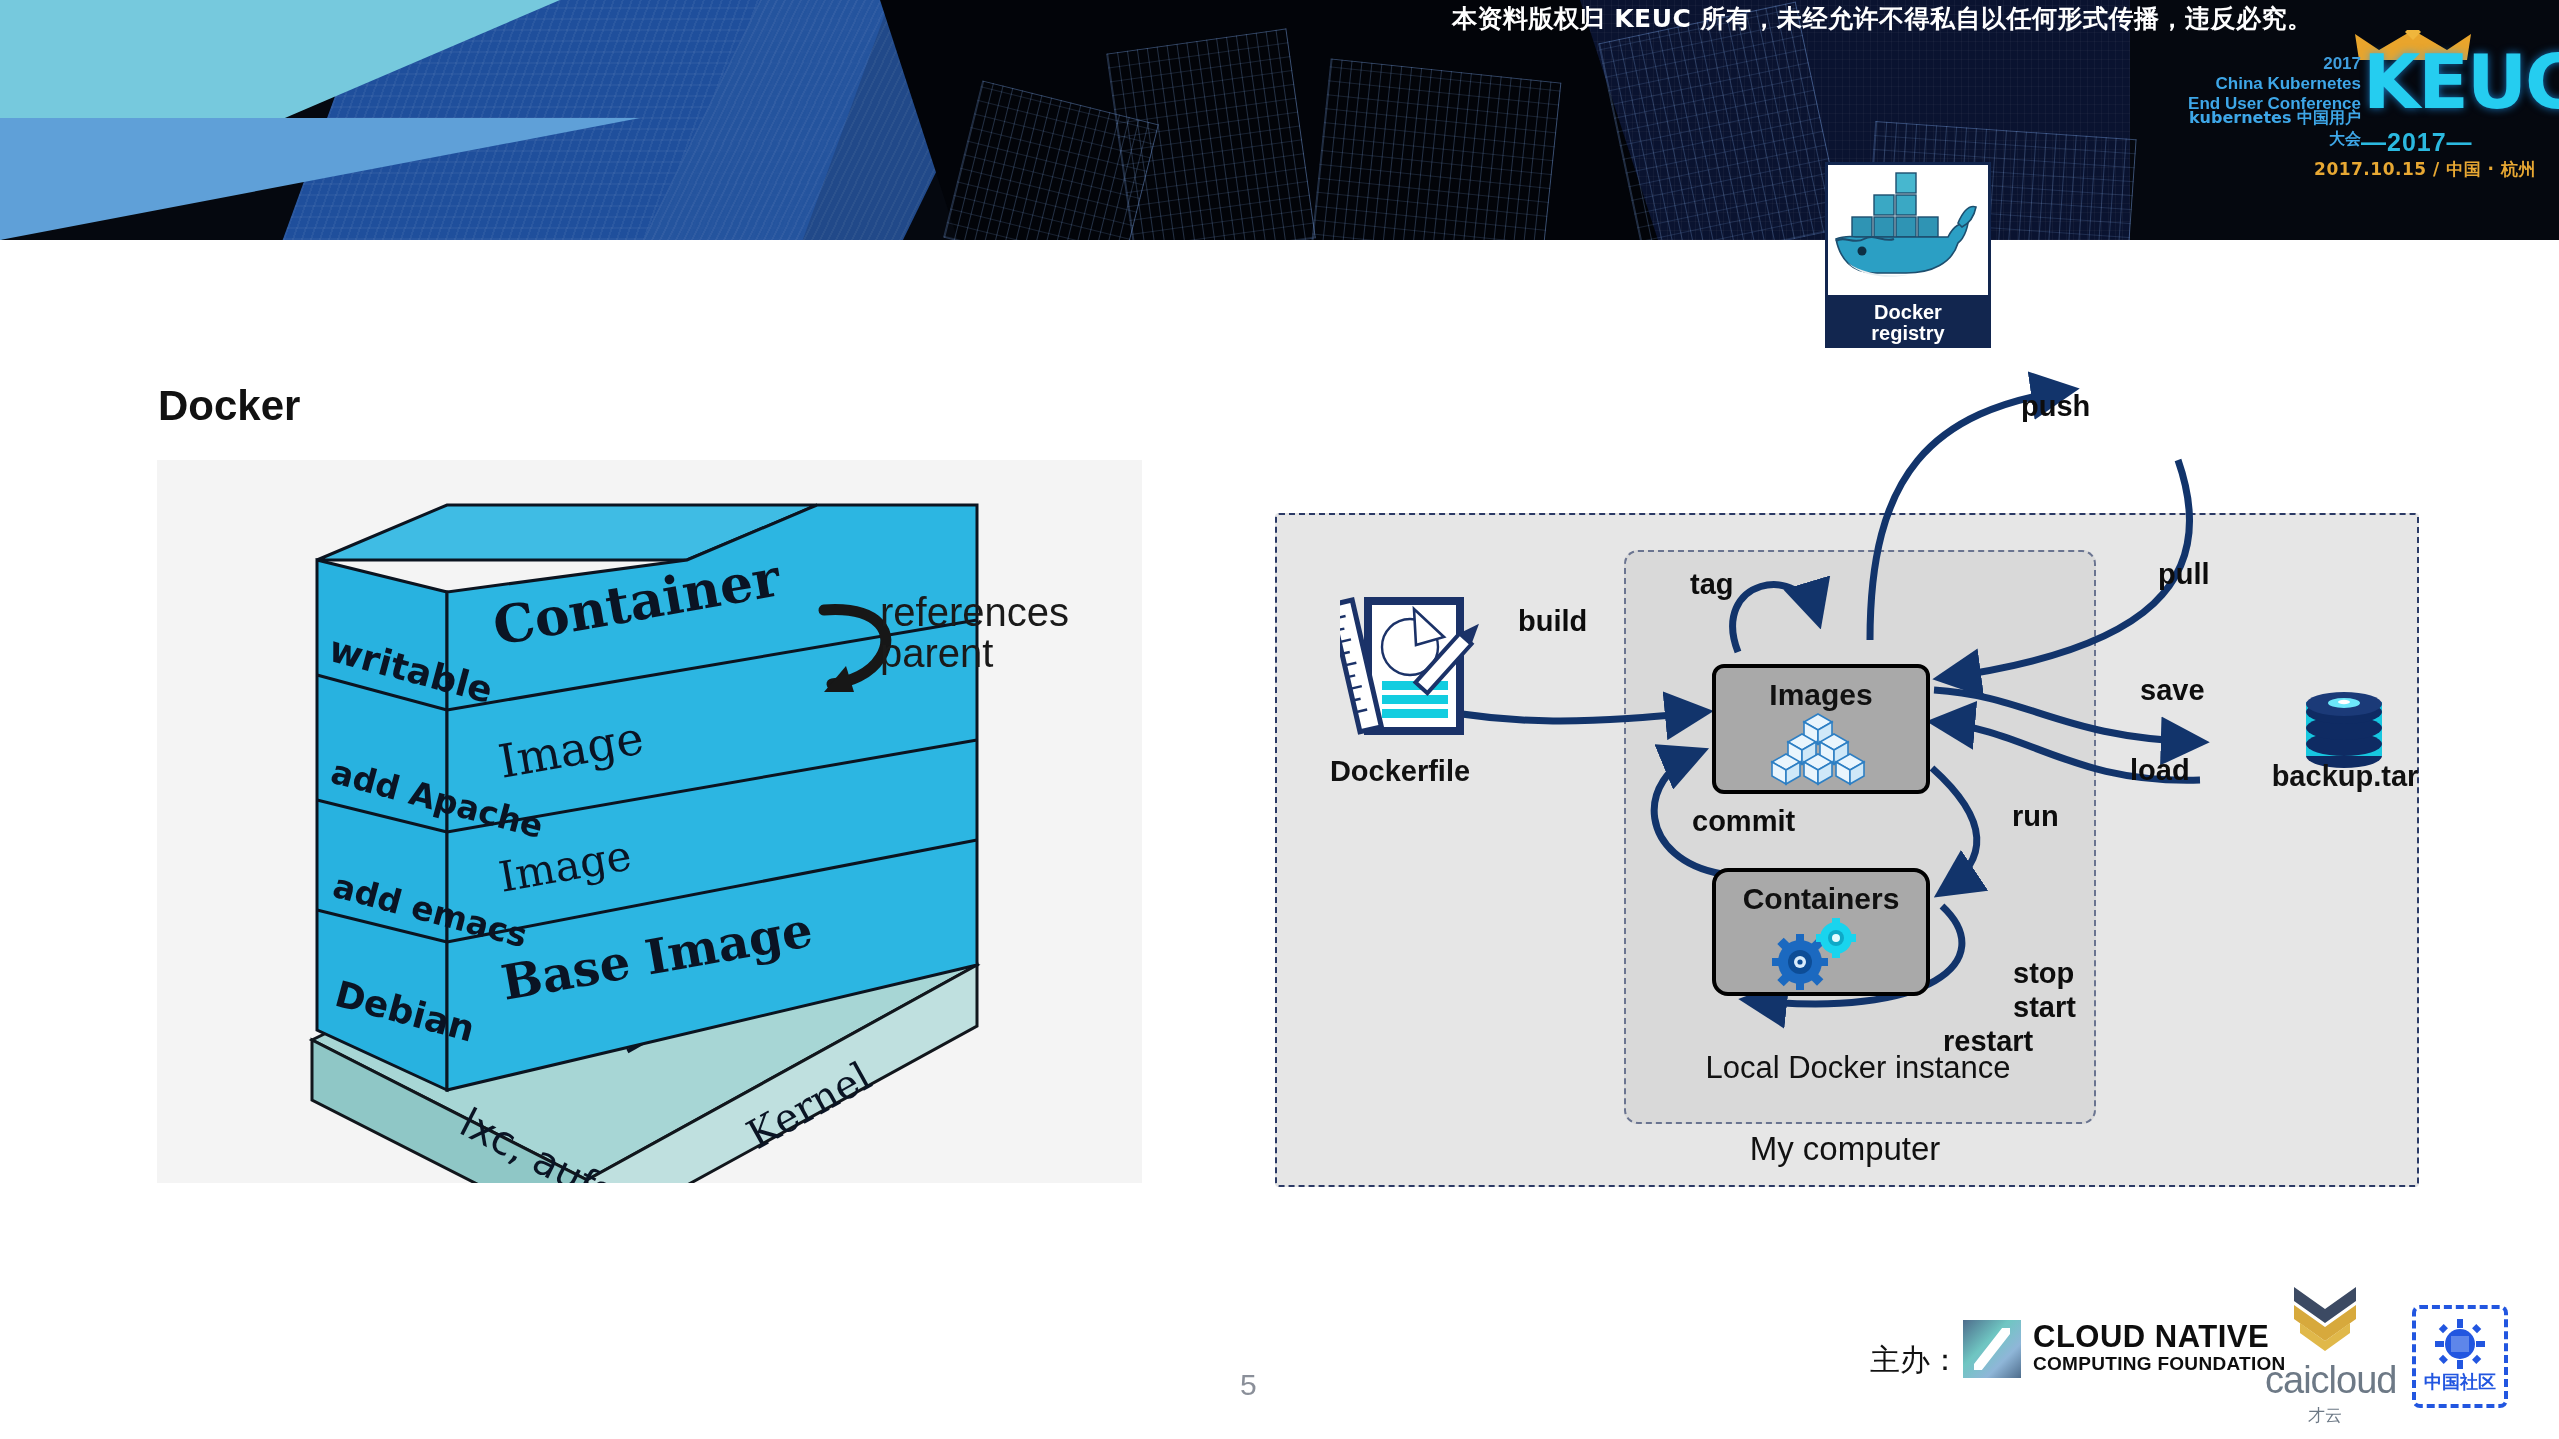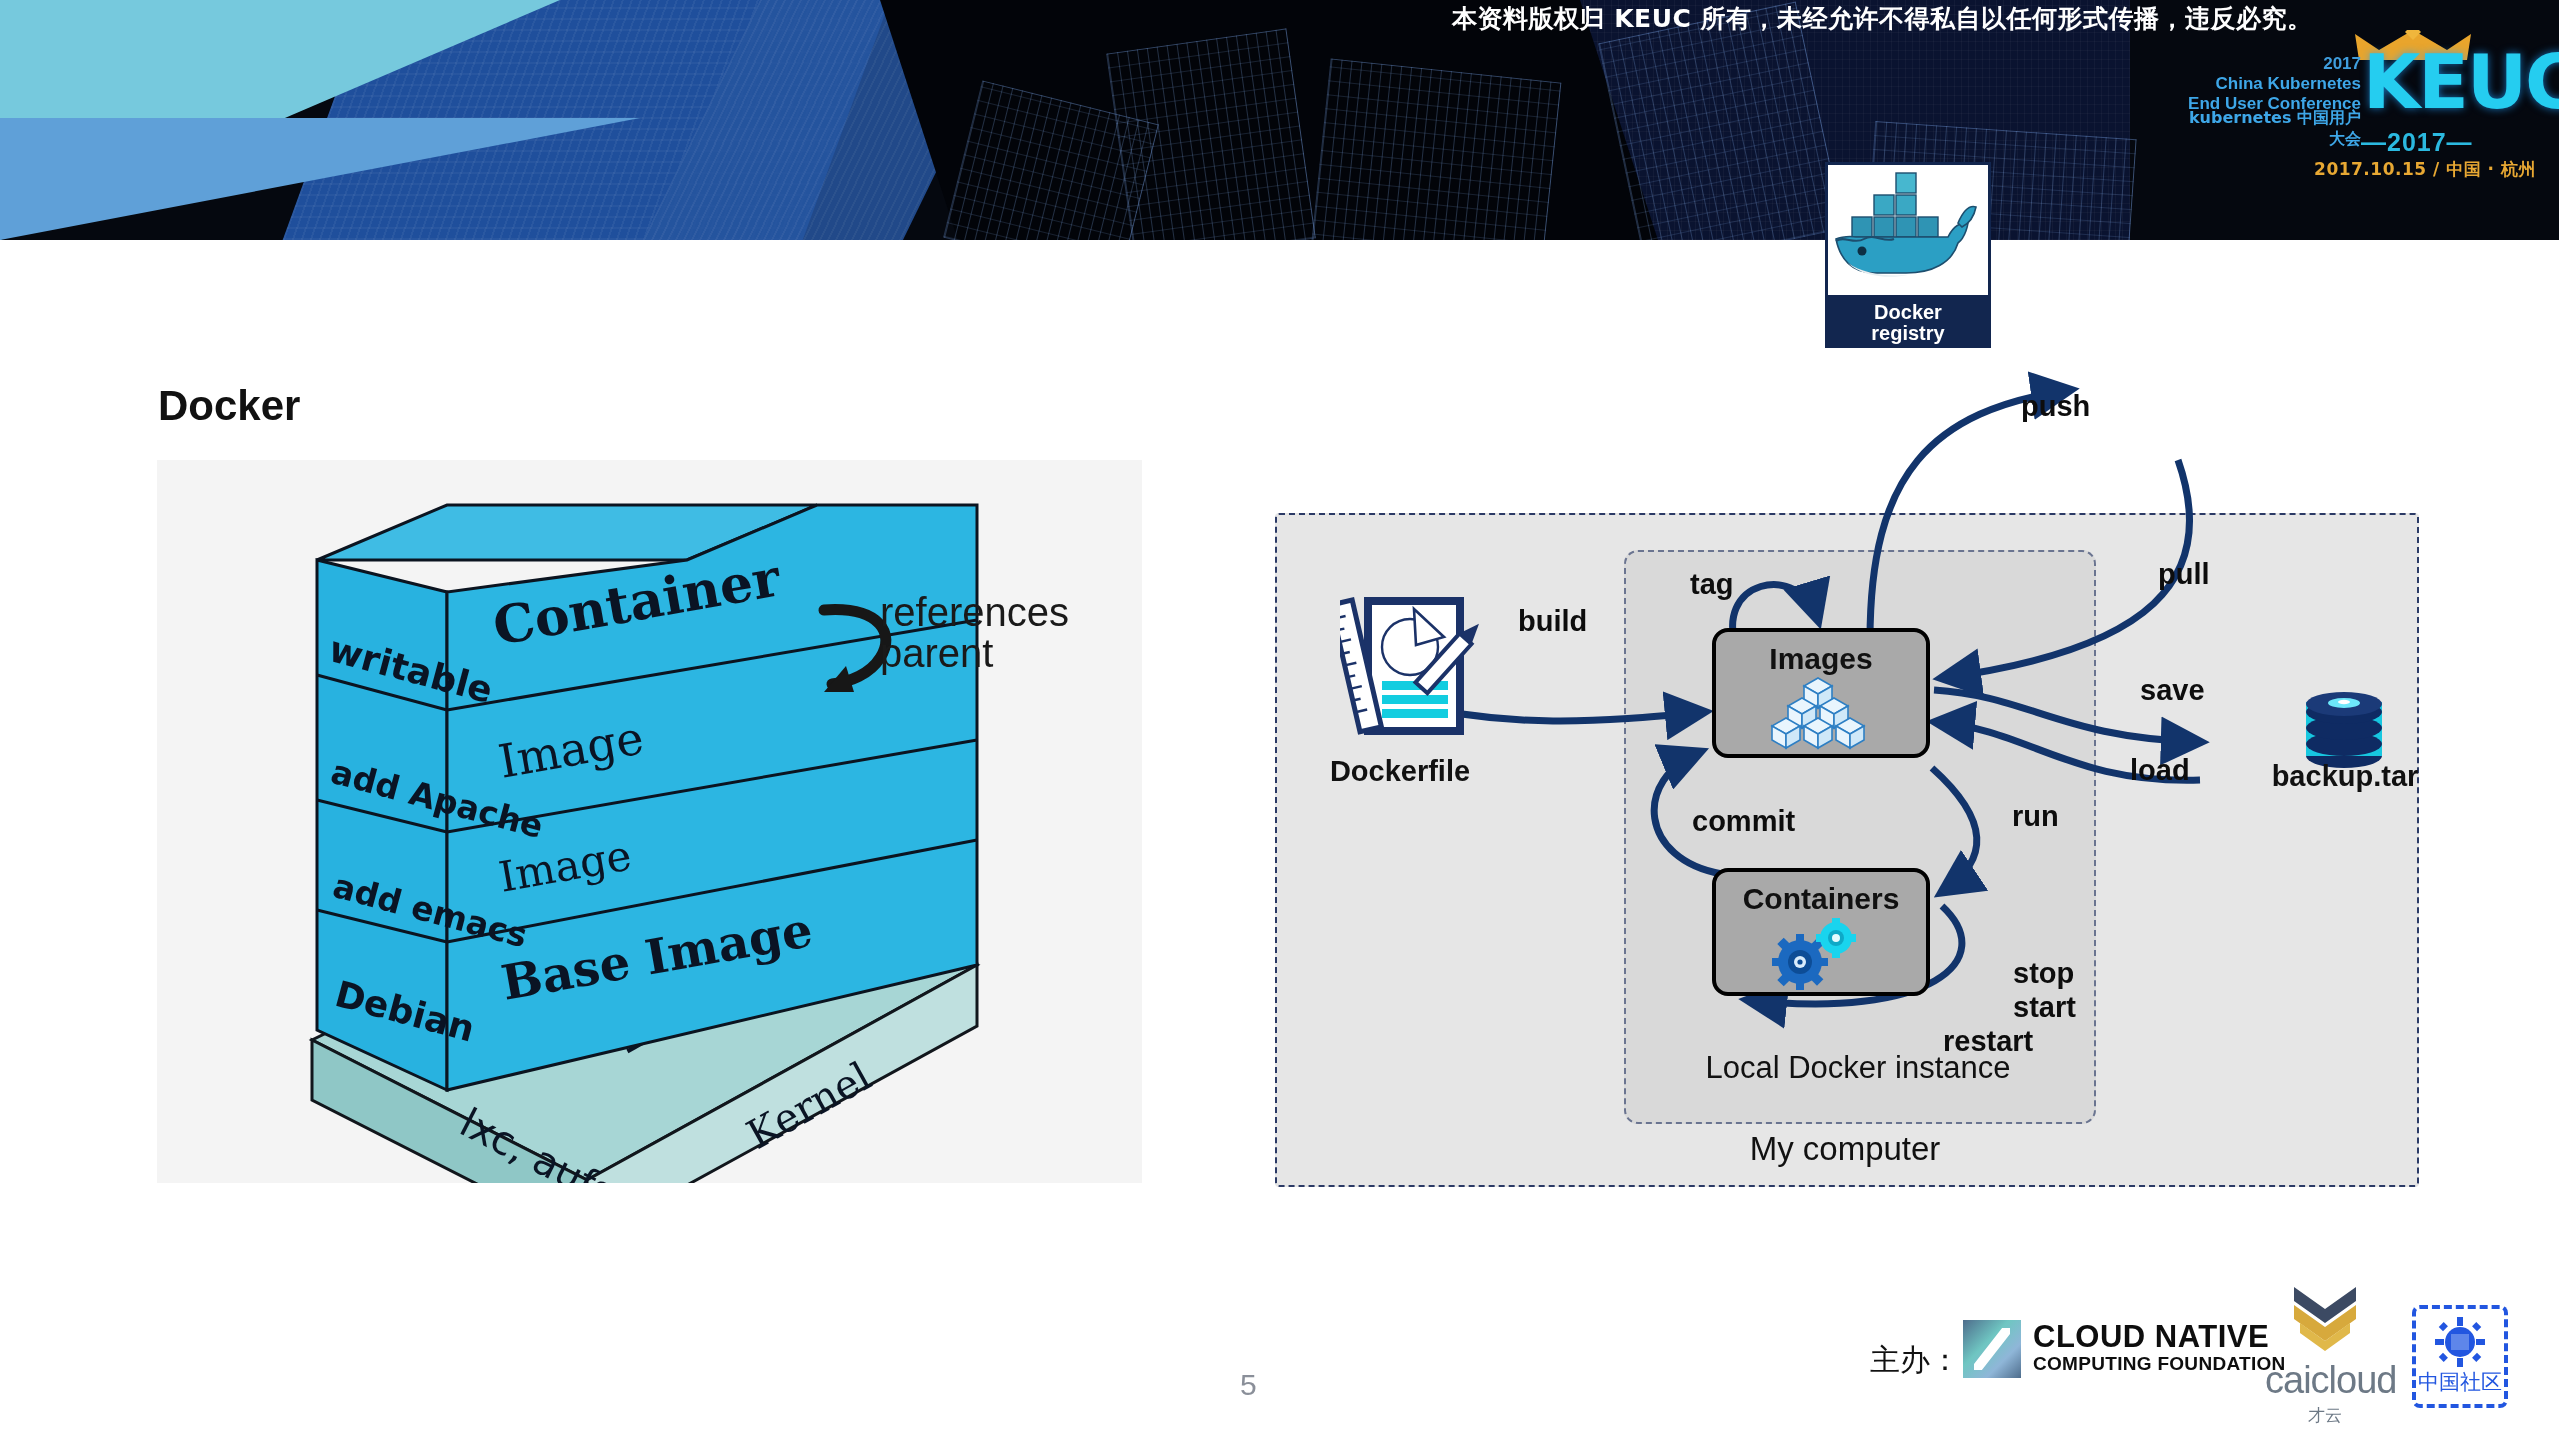--- a/index.html
+++ b/index.html
@@ -158,21 +158,21 @@
 
   .node-box{
     position:absolute;background:#a9a9a9;border:4px solid #000;
     border-radius:16px;box-sizing:border-box;
   }
   .node-title{
     position:absolute;left:0;top:10px;width:100%;text-align:center;
     font-size:30px;font-weight:bold;color:#111;
     font-family:"Liberation Sans",sans-serif;
   }
-  #images-box{left:442px;top:368px;width:218px;height:130px;}
+  #images-box{left:442px;top:404px;width:218px;height:130px;border-radius:12px;}
   #containers-box{left:442px;top:608px;width:218px;height:128px;}
   .reg-frame{
     position:absolute;left:1825px;top:162px;width:166px;height:136px;
     background:#ffffff;border:3px solid #12264f;box-sizing:border-box;
   }
   .reg-label{
     position:absolute;left:1825px;top:296px;width:166px;height:52px;
     background:#12264f;border:3px solid #12264f;box-sizing:border-box;
     color:#ffffff;font-size:20px;font-weight:bold;line-height:1.05;
     text-align:center;padding-top:3px;
@@ -221,21 +221,21 @@
   .cncf-txt1{font-size:31px;font-weight:bold;color:#0e0e0e;letter-spacing:.5px;line-height:1;}
   .cncf-txt2{font-size:19px;font-weight:bold;color:#0e0e0e;letter-spacing:.3px;line-height:1.3;}
   .caicloud{position:absolute;left:2265px;top:1283px;width:120px;text-align:center;}
   .cai-txt{font-size:38px;color:#6d7986;font-family:"Liberation Sans",sans-serif;letter-spacing:-1px;}
   .cai-cn{font-size:17px;color:#6d7986;font-family:"DejaVu Sans",sans-serif;margin-top:2px;}
   .k8scn{
     position:absolute;left:2412px;top:1305px;width:96px;height:103px;
     border:4px dashed #2256e0;border-radius:8px;box-sizing:border-box;
     display:flex;flex-direction:column;align-items:center;justify-content:center;
   }
-  .k8scn-cn{font-size:21px;color:#2256e0;font-weight:normal;font-family:"DejaVu Sans",sans-serif;margin-top:1px;}
+  .k8scn-cn{font-size:18px;color:#2256e0;font-weight:bold;font-family:"DejaVu Sans",sans-serif;margin-top:1px;}
 </style>
 </head>
 <body>
 
 <div class="banner">
   <div class="bshape blk-navy"></div>
   <div class="bshape blk-blue"></div>
   <div class="bshape blk-blue2"></div>
   <div class="bshape blk-dark"></div>
   <div class="bshape tri-cyan3"></div>

